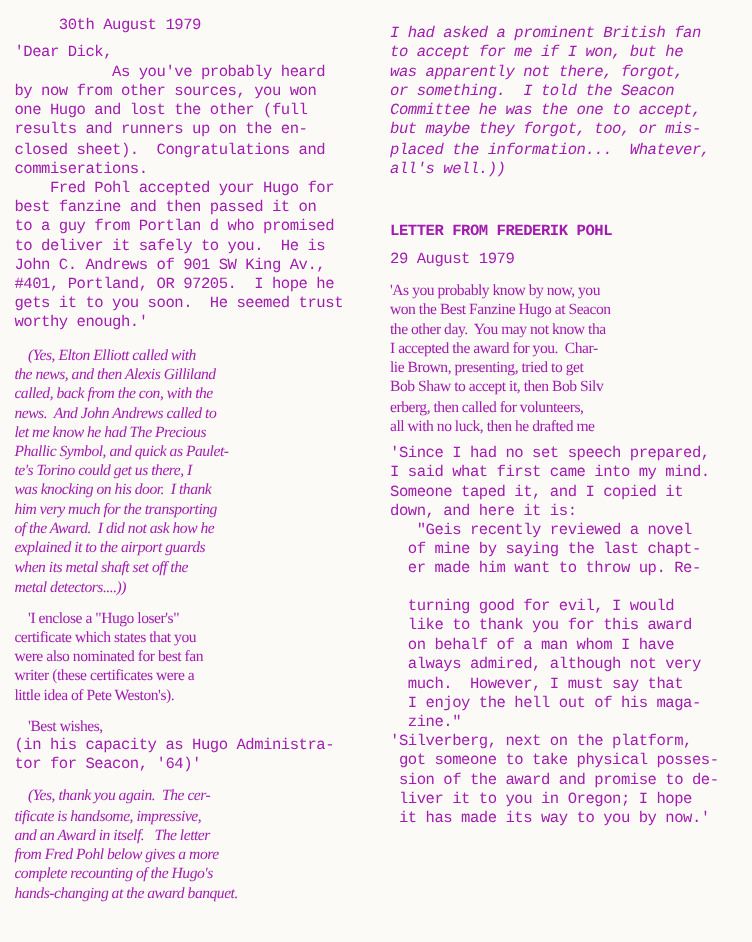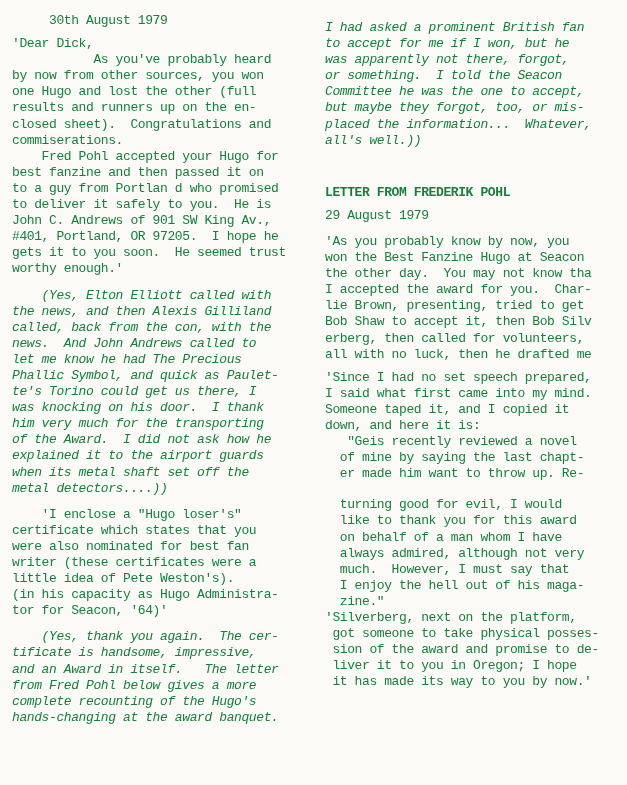--- a/index.html
+++ b/index.html
@@ -15,40 +15,40 @@
   .page {
     box-sizing: border-box;
     width: 627px;
     height: 785px;
     padding: 13px 6px 0 12px;
     display: flex;
     gap: 14px;
     font-family: "Liberation Mono", "DejaVu Sans Mono", monospace;
     font-size: 13px;
     line-height: 16.1px;
-    color: #15803d;
+    color: #a21caf;
   }
   .col {
     flex: none;
     width: 299px;
   }
   .block {
     white-space: pre;
     letter-spacing: -0.4px;
   }
   .block.italic {
     font-style: italic;
   }
   .block.heading {
     font-weight: bold;
   }
   .gap-none   { margin-top: 0; }
   .gap-tiny   { margin-top: 15px; }
   .gap-small  { margin-top: 7px; }
-  .gap-normal { margin-top: 10px; }
+  .gap-normal { margin-top: 10px; font-family: Liberation Serif, serif; }
   .gap-large  { margin-top: 36px; }
   .underline {
     text-decoration: underline;
     text-underline-offset: 3px;
   }
 </style>
 </head>
 <body>
 
 <div class="page">
@@ -80,20 +80,21 @@
 him very much for the transporting
 of the Award.  I did not ask how he
 explained it to the airport guards
 when its metal shaft set off the
 metal detectors....))</div>
       <div class="block normal gap-normal">    'I enclose a "Hugo loser's"
 certificate which states that you
 were also nominated for best fan
 writer (these certificates were a
 little idea of Pete Weston's).</div>
+      <div class="block normal gap-normal">    'Best wishes,</div>
       <div class="block normal gap-none">(in his capacity as Hugo Administra-
 tor for Seacon, '64)'</div>
       <div class="block italic gap-normal">    (Yes, thank you again.  The cer-
 tificate is handsome, impressive,
 and an Award in itself.   The letter
 from Fred Pohl below gives a more
 complete recounting of the Hugo's
 hands-changing at the award banquet.</div>
     </div>
   <div class="col">

